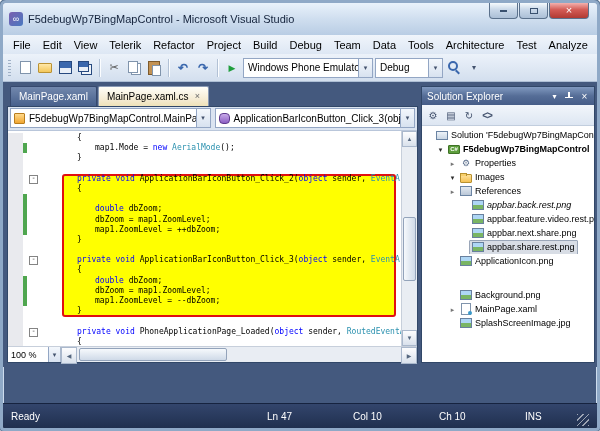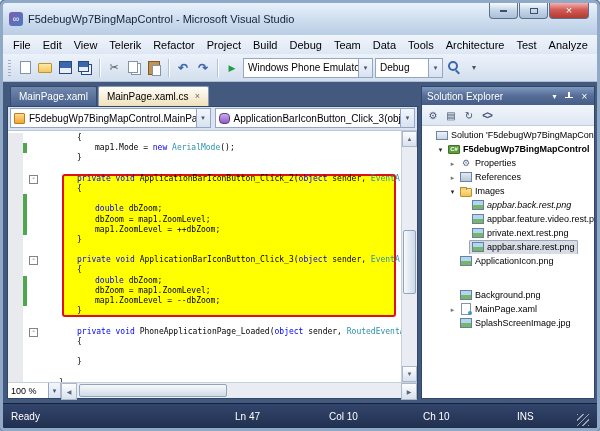--- a/index.html
+++ b/index.html
@@ -133,22 +133,22 @@
     padding:0 1px;border-radius:1px;line-height:7px;}
   .ti-properties{color:#5a6e8c;font-size:9px;}
   .ti-properties::before{content:"\2699";}
   .ti-references::before{content:"";width:10px;height:8px;background:linear-gradient(#e2e9f1,#bac7d7);border:1px solid #6b84a3;}
   .ti-folder::before{content:"";width:11px;height:7px;background:linear-gradient(#ffe19b,#f4c254);border:1px solid #b8912f;border-radius:1px;margin-top:2px;}
   .ti-folder::after{content:"";position:absolute;top:1px;left:0;width:5px;height:2px;background:#f7cf6b;border:1px solid #b8912f;border-bottom:none;}
   .ti-image::before{content:"";width:10px;height:8px;border:1px solid #68809e;background:linear-gradient(180deg,#aed6f5 50%,#79b564 50%);}
   .ti-xaml::before{content:"";width:8px;height:10px;background:#fff;border:1px solid #8094ac;}
   .ti-xaml::after{content:"";position:absolute;width:4px;height:4px;background:#3a99c9;border-radius:50%;right:0;bottom:0;}
   
-  .statusbar{height:24px;flex:none;display:flex;align-items:center;padding:0 8px;gap:16px;
-    background:linear-gradient(#33456c,#20304f);border-top:1px solid #16233f;color:#fff;font-size:10px;}
+  .statusbar{height:24px;flex:none;display:flex;align-items:center;padding:0 8px;gap:8px;
+    background:linear-gradient(#33456c,#20304f);border-top:1px solid #16233f;color:#fff;font-size:10px;margin-top:36px;}
   .sb-cell{width:78px;flex:none;}
   .sb-first{margin-left:auto;}
   .sb-ins{width:44px;}
   .grip{width:12px;height:12px;flex:none;align-self:flex-end;margin-bottom:2px;
     background:repeating-linear-gradient(135deg,rgba(255,255,255,.55) 0 1px,rgba(0,0,0,0) 1px 4px);}
 </style>
 </head>
 <body>
 
 <div class="window">
@@ -458,52 +458,52 @@
             </span>
           </div>
           <div class="tree-row" style="padding-left: 26px;">
             <span class="expander collapsed">▸</span>
             <span class="row-inner">
               <span class="ti ti-properties"></span>
               <span class="tree-label">Properties</span>
             </span>
           </div>
           <div class="tree-row" style="padding-left: 26px;">
+            <span class="expander expanded">▾</span>
+            <span class="row-inner">
+              <span class="ti ti-folder"></span>
+              <span class="tree-label">Images</span>
+            </span>
+          </div>
+          <div class="tree-row" style="padding-left: 26px;">
             <span class="expander collapsed">▸</span>
             <span class="row-inner">
               <span class="ti ti-references"></span>
               <span class="tree-label">References</span>
             </span>
           </div>
-          <div class="tree-row" style="padding-left: 26px;">
-            <span class="expander expanded">▾</span>
-            <span class="row-inner">
-              <span class="ti ti-folder"></span>
-              <span class="tree-label">Images</span>
-            </span>
-          </div>
           <div class="tree-row" style="padding-left: 38px; font-style: italic;">
             <span class="expander"></span>
             <span class="row-inner">
               <span class="ti ti-image"></span>
               <span class="tree-label">appbar.back.rest.png</span>
             </span>
           </div>
           <div class="tree-row" style="padding-left: 38px;">
             <span class="expander"></span>
             <span class="row-inner">
               <span class="ti ti-image"></span>
               <span class="tree-label">appbar.feature.video.rest.png</span>
             </span>
           </div>
           <div class="tree-row" style="padding-left: 38px;">
             <span class="expander"></span>
             <span class="row-inner">
               <span class="ti ti-image"></span>
-              <span class="tree-label">private.next.rest.png</span>
+              <span class="tree-label">appbar.next.share.png</span>
             </span>
           </div>
           <div class="tree-row" style="padding-left: 38px;">
             <span class="expander"></span>
             <span class="row-inner selected">
               <span class="ti ti-image"></span>
               <span class="tree-label">appbar.share.rest.png</span>
             </span>
           </div>
           <div class="tree-row" style="padding-left: 26px;">

